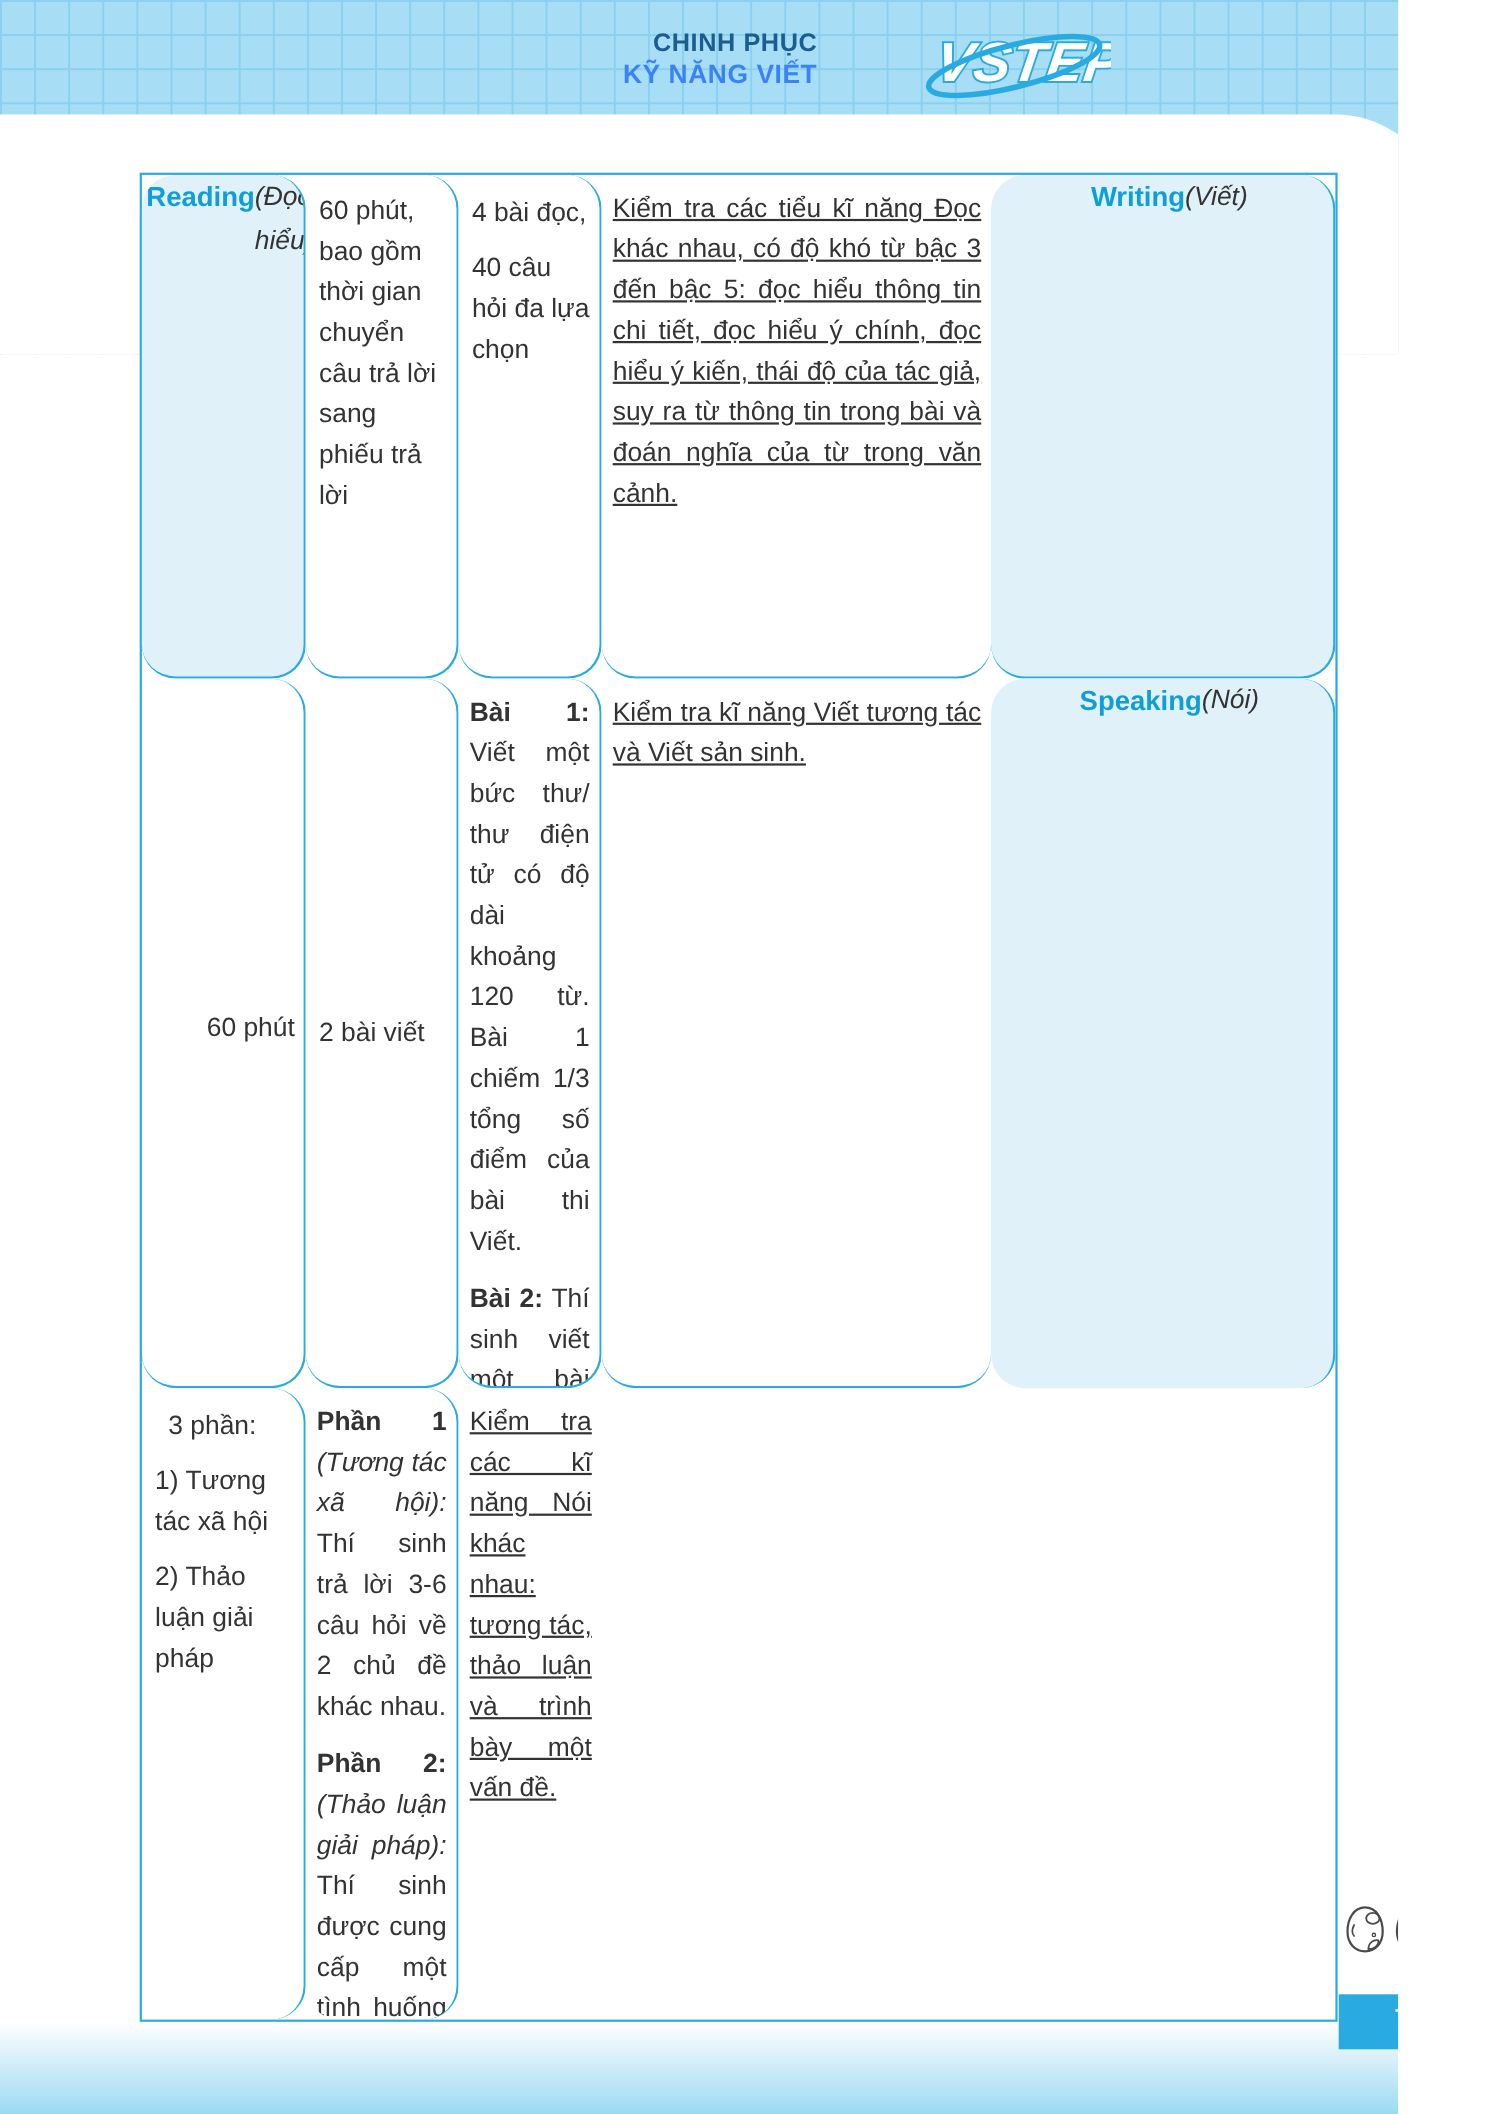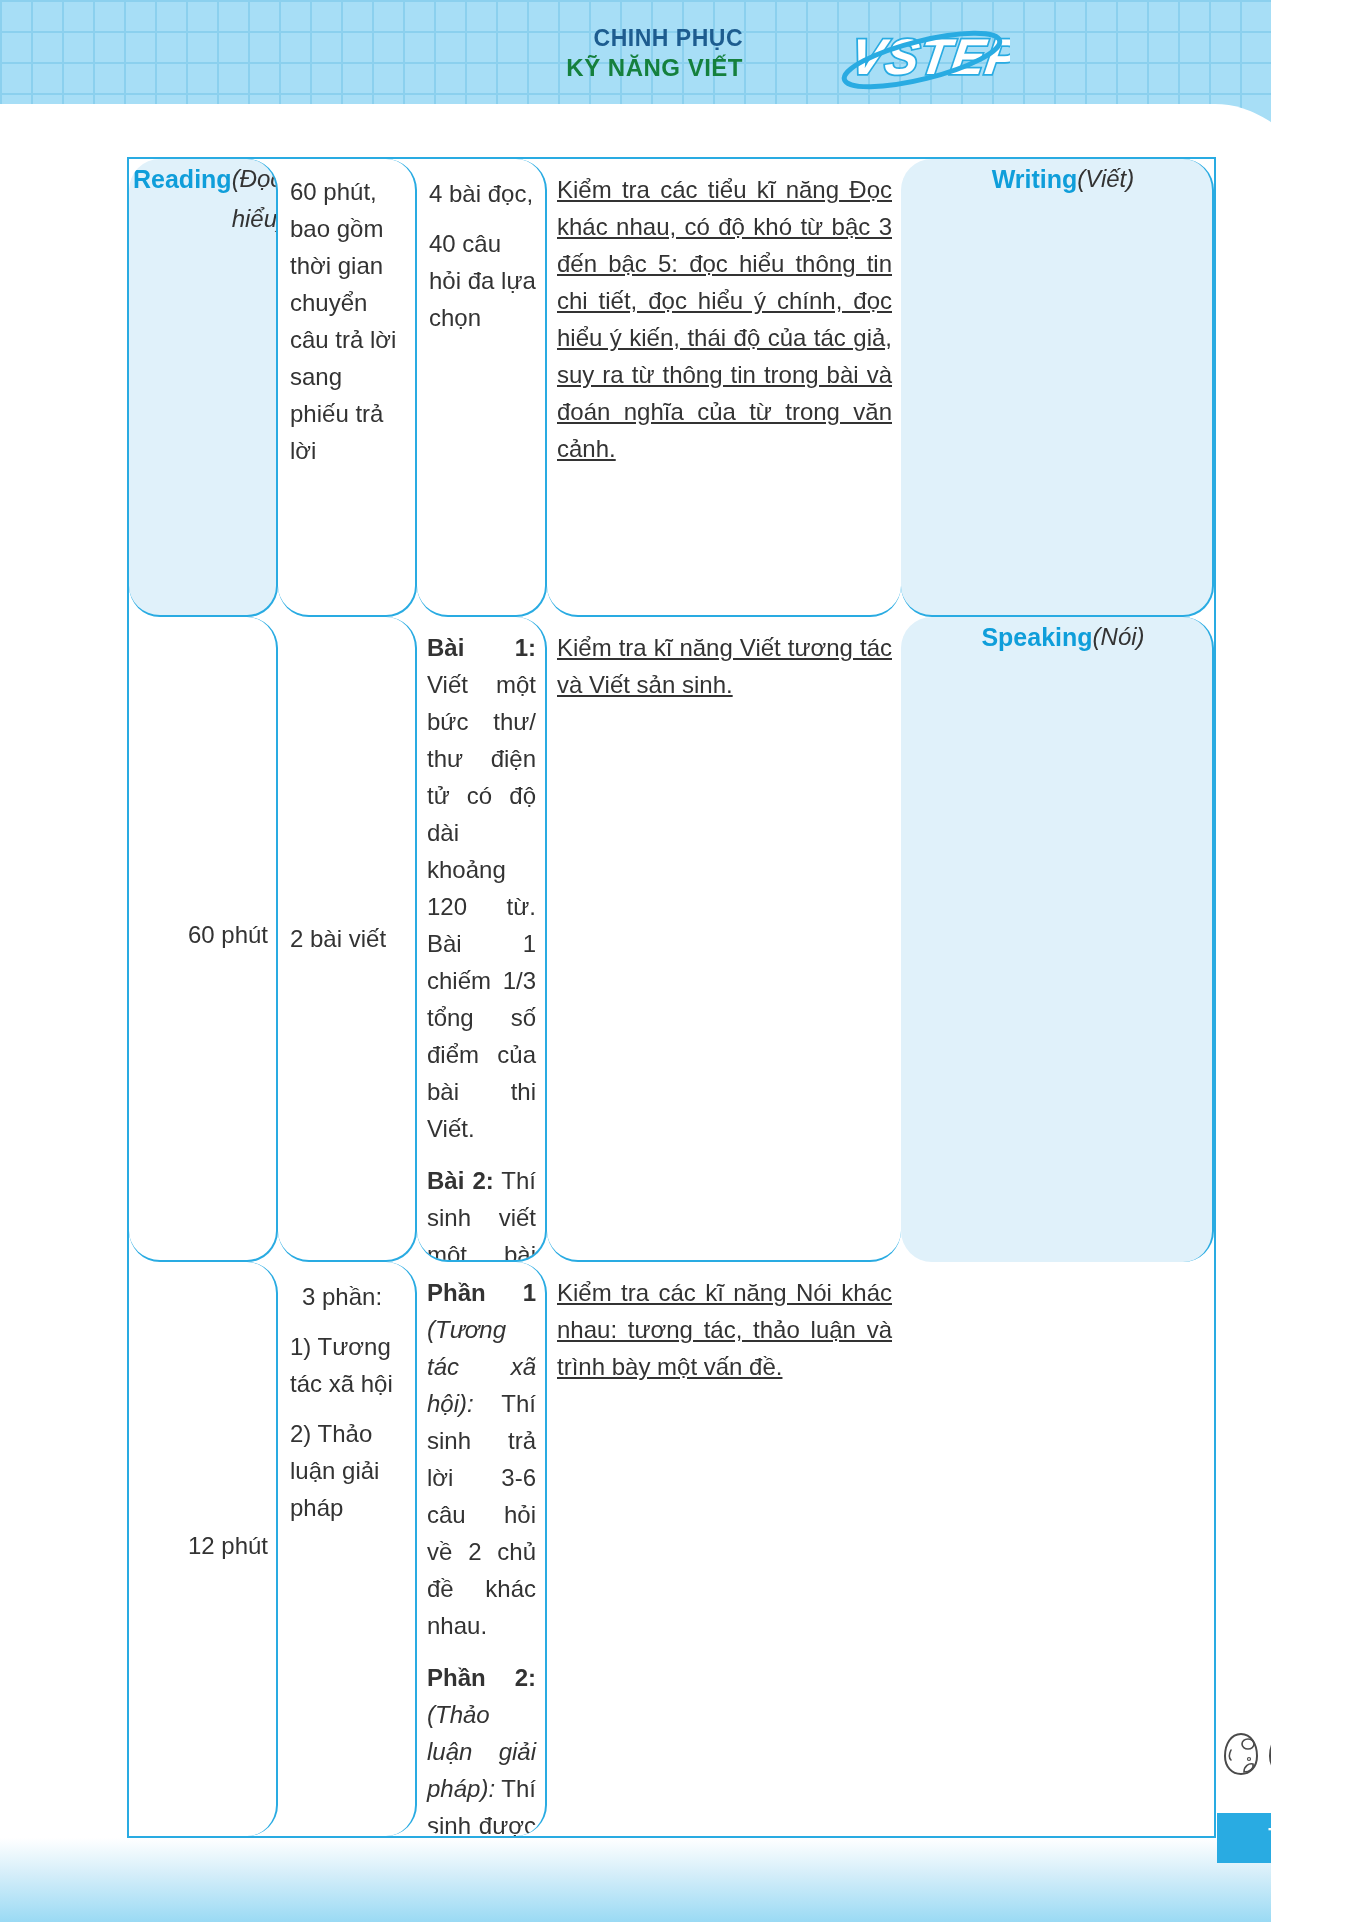--- a/index.html
+++ b/index.html
@@ -26,21 +26,21 @@
     background:#ffffff;
     border-top-right-radius:140px 218px;
     z-index:2;
   }
   
   .tagline{
     position:absolute;top:24px;right:528px;text-align:right;z-index:3;
     line-height:29px;font-weight:bold;letter-spacing:.5px;
   }
   .tagline .l1{font-size:23px;color:#1D5C8F;}
-  .tagline .l2{font-size:24px;color:#15803d;}
+  .tagline .l2{font-size:24px;color:#3b82f6;}
   .logo{position:absolute;top:10px;left:838px;z-index:3;}
   
   .vstep-table{
     position:absolute;left:127px;top:157px;z-index:3;
     display:grid;
     grid-template-columns:149px 139px 130px 354px 313px;
     grid-template-rows:458px 645px 574px;
     border:2px solid #29ABE2;
     background:#ffffff;
   }
@@ -134,23 +134,20 @@
     <div class="cell desc-cell">
       <p><span class="b">Bài 1:</span><span> Viết một bức thư/ thư điện tử có độ dài khoảng 120 từ. Bài 1 chiếm 1/3 tổng số điểm của bài thi Viết.</span></p>
       <p><span class="b">Bài 2:</span><span> Thí sinh viết một bài luận khoảng 250 từ về một chủ đề cho sẵn, sử dụng kiến thức và trải nghiệm của mình để minh họa cho các lập luận. Bài 2 chiếm 2/3 tổng số điểm của bài thi Viết.</span></p>
     </div>
     <div class="cell assess-cell last-col">Kiểm tra kĩ năng Viết tương tác và Viết sản sinh.</div>
 
     <div class="cell skill-cell last-row">
       <div class="skill-name">Speaking</div>
       <div class="skill-vi">(Nói)</div>
     </div>
-    <div class="cell time-cell centered last-row">
-      <span>12 phút</span>
-    </div>
     <div class="cell tasks-cell last-row">
       <p class="indent">3 phần:</p>
       <p>1) Tương tác xã hội</p>
       <p>2) Thảo luận giải pháp</p>
     </div>
     <div class="cell desc-cell last-row">
       <p><span class="b">Phần 1</span><span class="i"> (Tương tác xã hội):</span><span> Thí sinh trả lời 3-6 câu hỏi về 2 chủ đề khác nhau.</span></p>
       <p><span class="b">Phần 2:</span><span class="i"> (Thảo luận giải pháp):</span><span> Thí sinh được cung cấp một tình huống và 3 giải pháp đề xuất. Thí sinh phải đưa ra ý kiến về giải pháp tốt nhất trong 3 giải pháp được đưa ra và phản biện các giải pháp còn lại.</span></p>
     </div>
     <div class="cell assess-cell last-col last-row">Kiểm tra các kĩ năng Nói khác nhau: tương tác, thảo luận và trình bày một vấn đề.</div>

